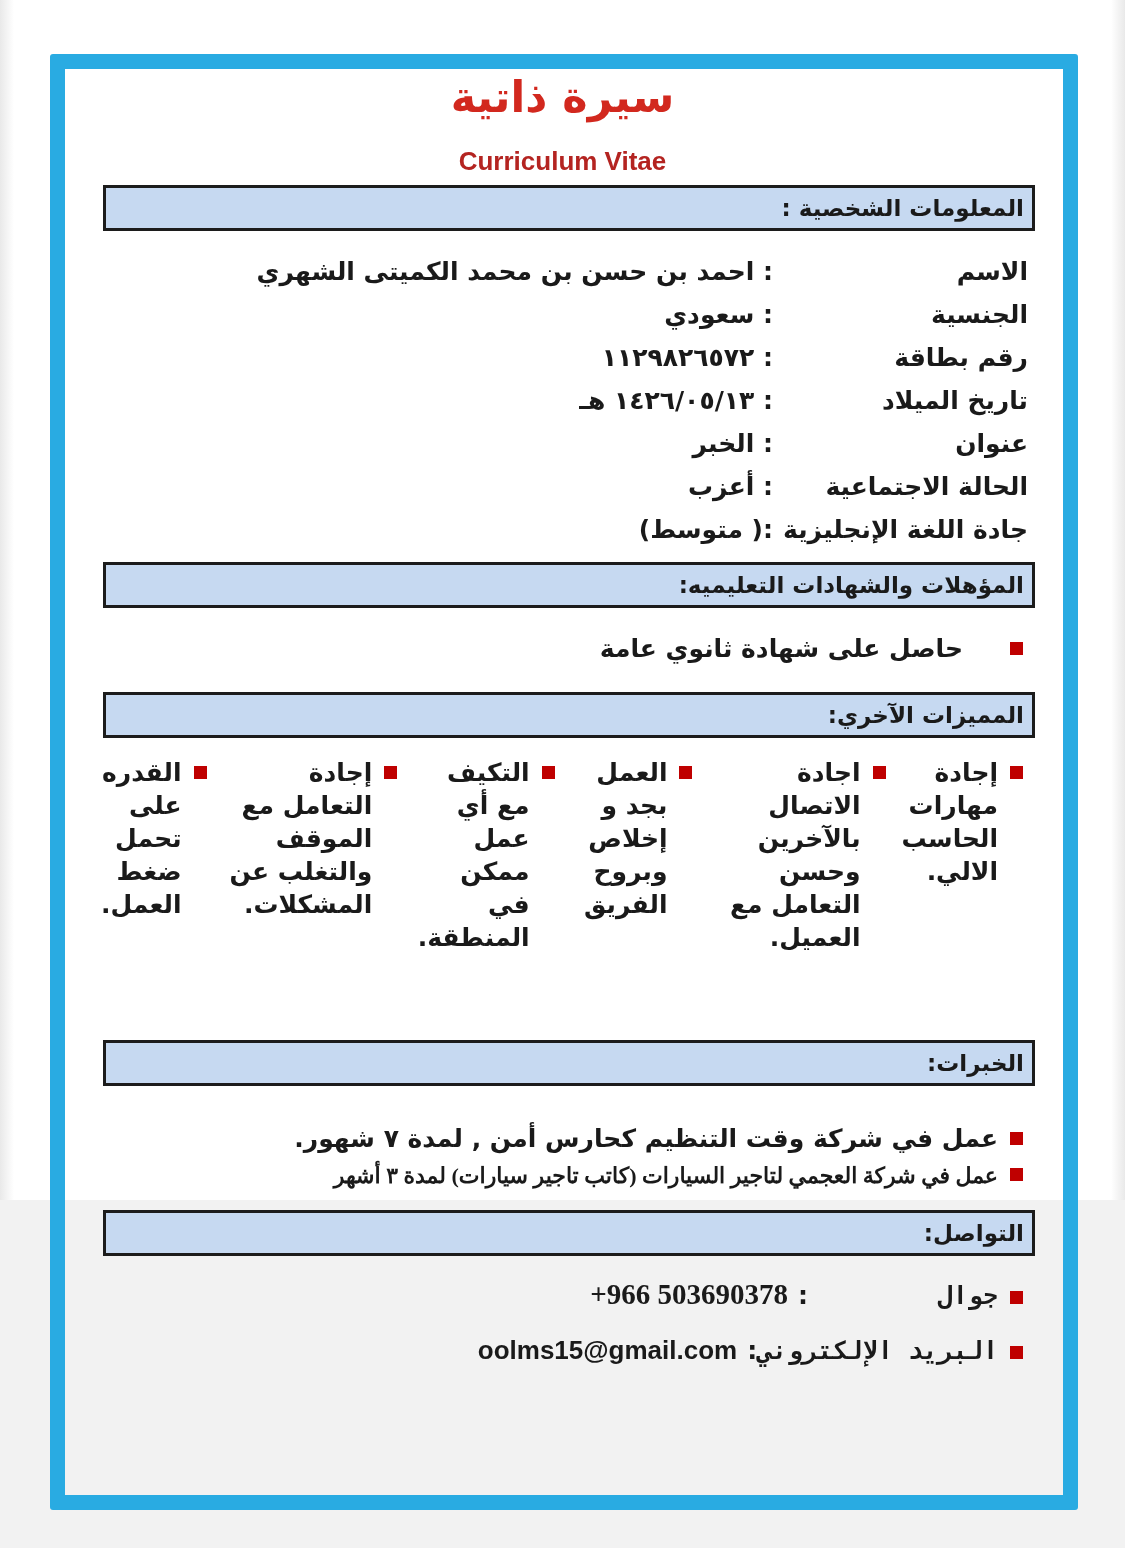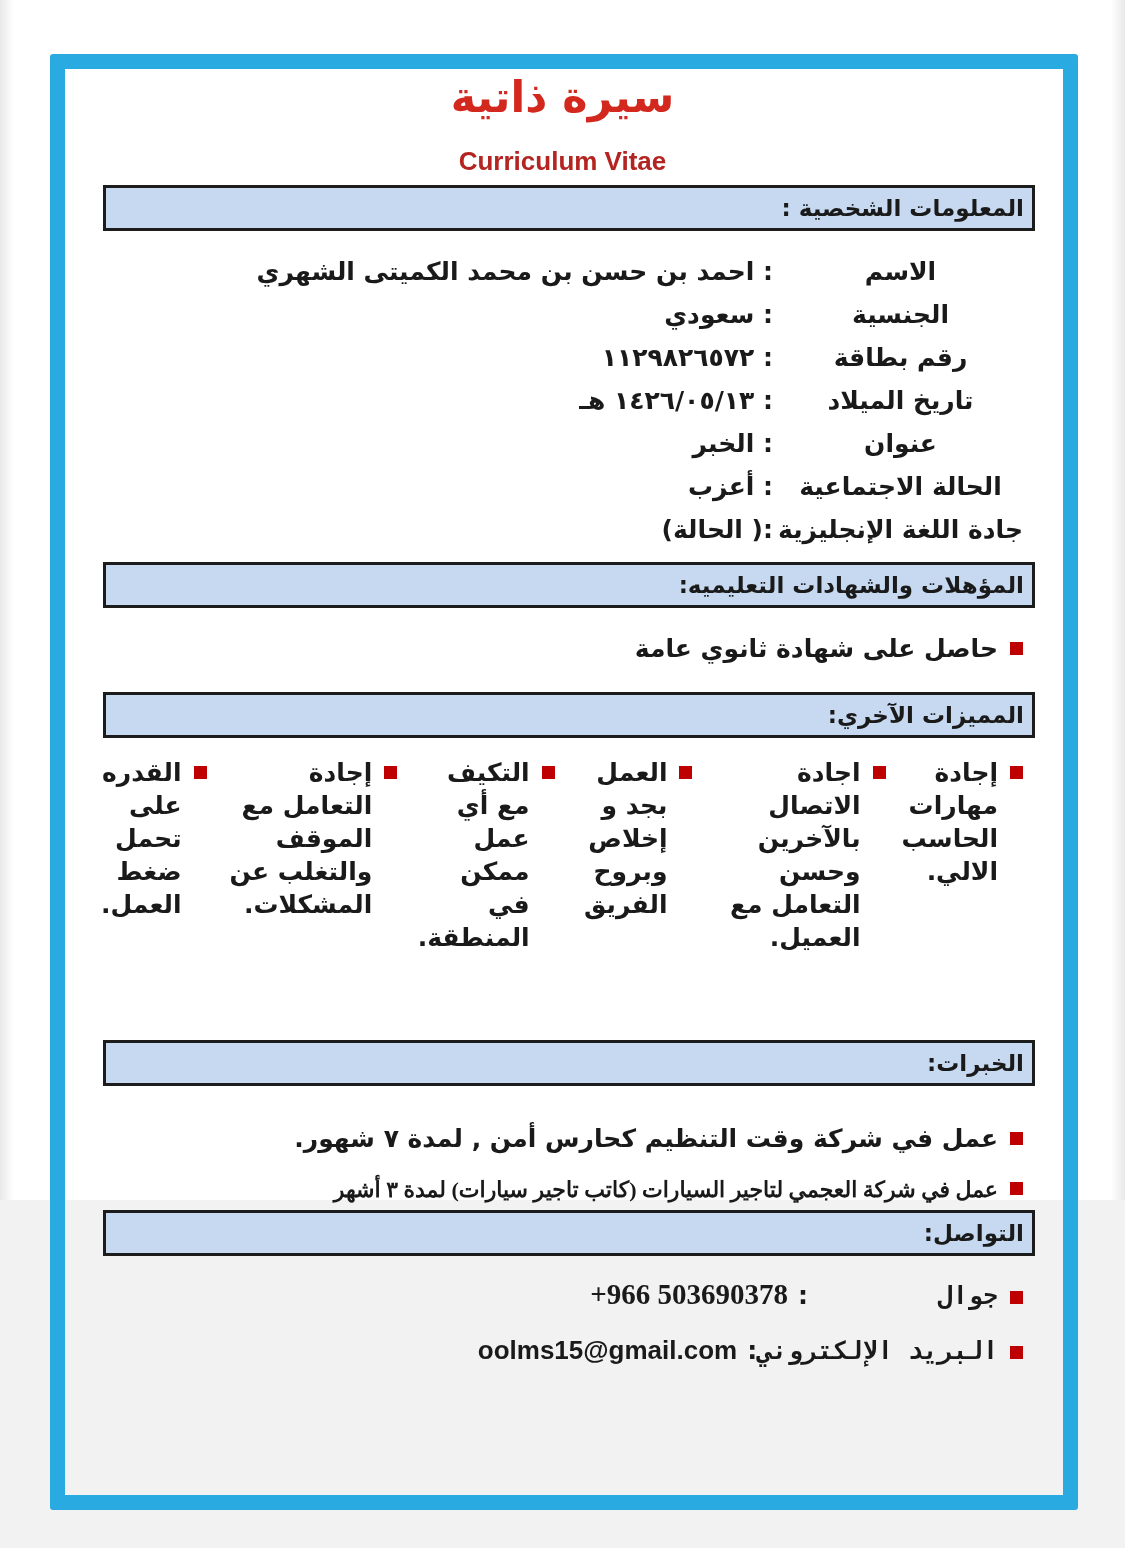--- a/index.html
+++ b/index.html
@@ -37,38 +37,38 @@
   .bar-personal{top:185px;}
   .bar-qual{top:562px;}
   .bar-feat{top:692px;}
   .bar-exp{top:1040px;}
   .bar-contact{top:1210px;}
   .info-table{
     position:absolute;top:250px;right:97px;width:936px;
     display:flex;flex-direction:column;
   }
   .info-row{display:flex;flex-direction:row;height:43px;align-items:center;}
-  .info-label{width:255px;font-size:25px;font-weight:bold;text-align:center;}
+  .info-label{width:255px;font-size:25px;font-weight:bold;}
   .info-value{flex:1;font-size:25px;font-weight:bold;text-align:right;padding-left:4px;}
   .li{
     display:flex;flex-direction:row;align-items:flex-start;
   }
   .bullet{
     width:13px;height:13px;background:#bf0000;flex:0 0 13px;
     margin-top:10px;margin-left:12px;
   }
   .li-text{font-size:25px;font-weight:bold;line-height:33px;}
-  .qual-item{position:absolute;top:632px;right:102px;width:930px;}
+  .qual-item{position:absolute;top:632px;right:102px;width:930px;gap:35px;}
   .features{
     position:absolute;top:756px;right:102px;width:930px;
     display:flex;flex-direction:row;gap:16px;
   }
   .experience{
     position:absolute;top:1122px;right:102px;width:930px;
-    display:flex;flex-direction:column;gap:20px;
+    display:flex;flex-direction:column;gap:6px;
   }
   .exp-alt .li-text{
     font-family:"Liberation Serif", serif;font-size:22px;line-height:30px;
   }
   .exp-alt .bullet{margin-top:7px;}
   .contact{
     position:absolute;top:1278px;right:102px;width:930px;
     display:flex;flex-direction:column;gap:22px;
   }
   .contact .li{align-items:baseline;}
@@ -112,21 +112,21 @@
       <div class="info-row">
         <div class="info-label">عنوان</div>
         <div class="info-value">: الخبر</div>
       </div>
       <div class="info-row">
         <div class="info-label">الحالة الاجتماعية</div>
         <div class="info-value">: أعزب</div>
       </div>
       <div class="info-row">
         <div class="info-label">جادة اللغة الإنجليزية</div>
-        <div class="info-value">:( الحالة)</div>
+        <div class="info-value">:( متوسط)</div>
       </div>
     </div>
 
     <div class="bar bar-qual">المؤهلات والشهادات التعليميه:</div>
 
     <div class="qual-item li">
       <span class="bullet"></span>
       <span class="li-text">حاصل على شهادة ثانوي عامة</span>
     </div>
 

